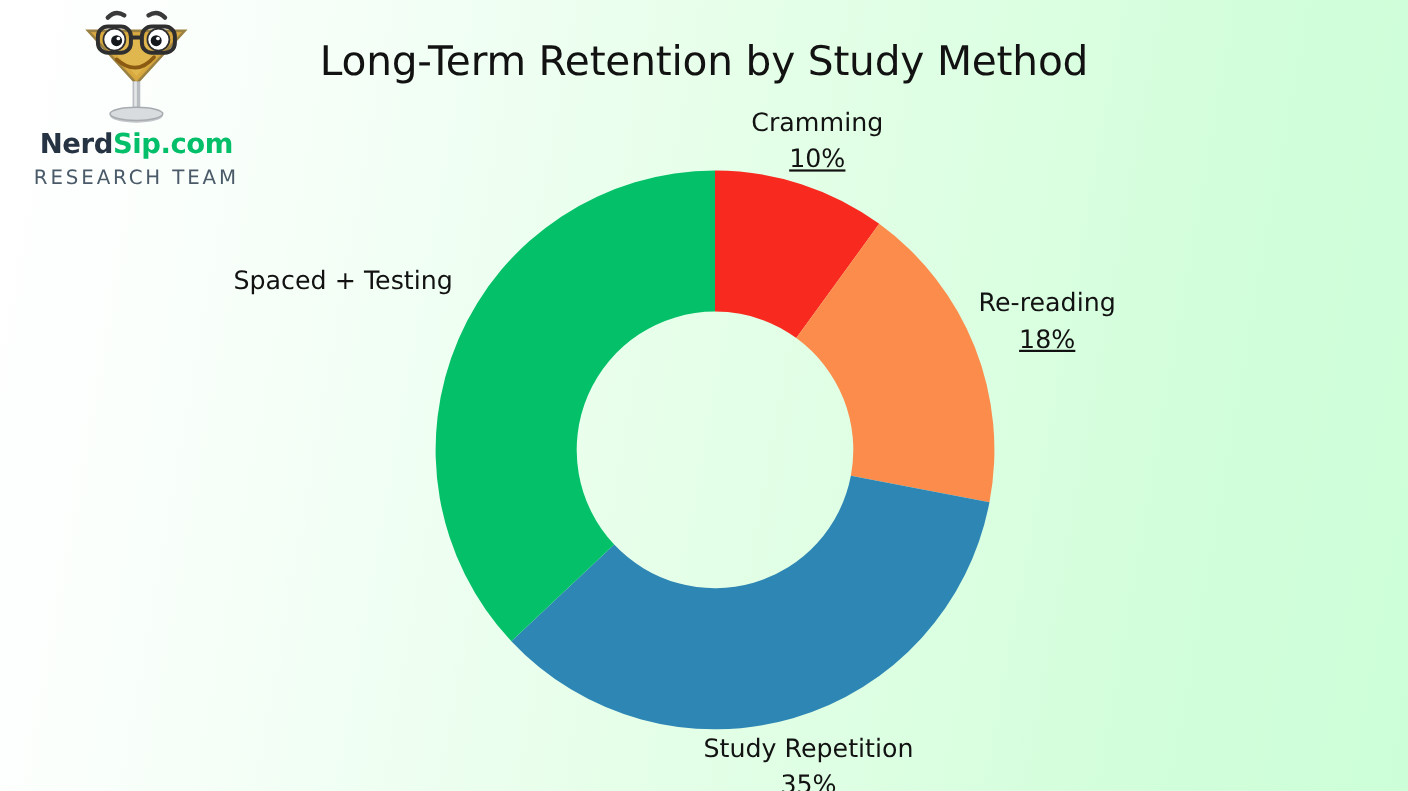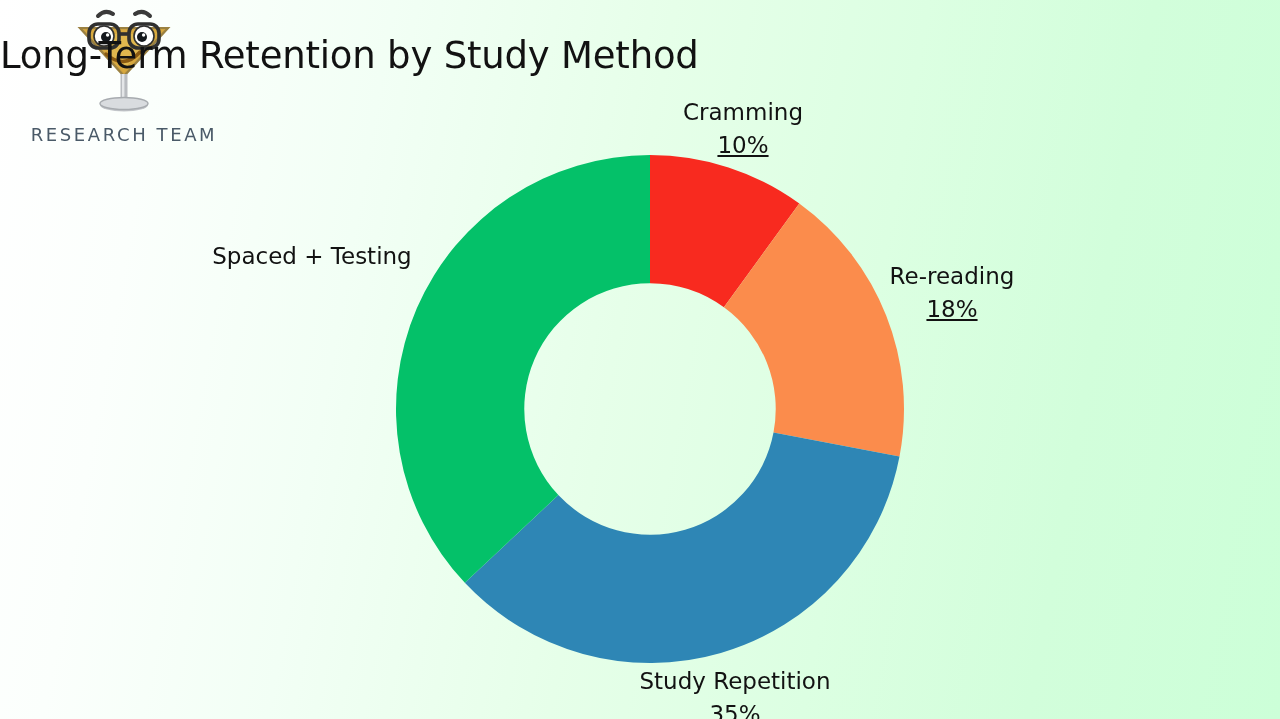--- a/index.html
+++ b/index.html
@@ -52,20 +52,21 @@
     letter-spacing:2.6px;
     color:#4a5a68;
     margin-top:8px;
     white-space:nowrap;
   }
 
   
   #chart-title {
     position:absolute;
     left:0; right:0; top:34px;
+    text-align:center;
     font-family:"DejaVu Sans", sans-serif;
     font-size:37px;
     font-weight:400;
     color:#121212;
     letter-spacing:-0.2px;
   }
 
   
   #donut-wrap {
     position:absolute;
@@ -120,20 +121,23 @@
 
       <circle cx="32" cy="30" r="10" fill="#ffffff" stroke="#2f2f2f" stroke-width="1.6"></circle>
       <circle cx="72" cy="30" r="10" fill="#ffffff" stroke="#2f2f2f" stroke-width="1.6"></circle>
       <circle cx="34" cy="31" r="5" fill="#15181d"></circle>
       <circle cx="70" cy="31" r="5" fill="#15181d"></circle>
       <circle cx="35.6" cy="29" r="1.7" fill="#ffffff"></circle>
       <circle cx="71.6" cy="29" r="1.7" fill="#ffffff"></circle>
 
       <path d="M34 48 q18 16 34 -2" stroke="#8a5a12" stroke-width="3.4" fill="none" stroke-linecap="round"></path>
     </svg>
+    <div id="brand-word">
+      <span class="w1">Nerd</span><span class="w2">Sip.com</span>
+    </div>
     <div id="brand-sub">RESEARCH TEAM</div>
   </div>
 
   <div id="chart-title">Long-Term Retention by Study Method</div>
 
   <div id="donut-wrap">
     <svg id="donut-svg" width="1280" height="719" viewBox="0 0 1280 719">
       <g id="donut-slices">
           <path d="M650 155 A254 254 0 0 1 799.2974540822881 203.50968342876334 L723.9022397707326 307.28229329723786 A125.73 125.73 0 0 0 650 283.27 Z" fill="#f82a1f" style="pointer-events: auto;"></path>
           <path d="M799.2974540822881 203.50968342876334 A254 254 0 0 1 899.500961685087 456.594853904774 L773.5029760341181 432.55945268286314 A125.73 125.73 0 0 0 723.9022397707326 307.28229329723786 Z" fill="#fb8c4c" style="pointer-events: auto;"></path>

